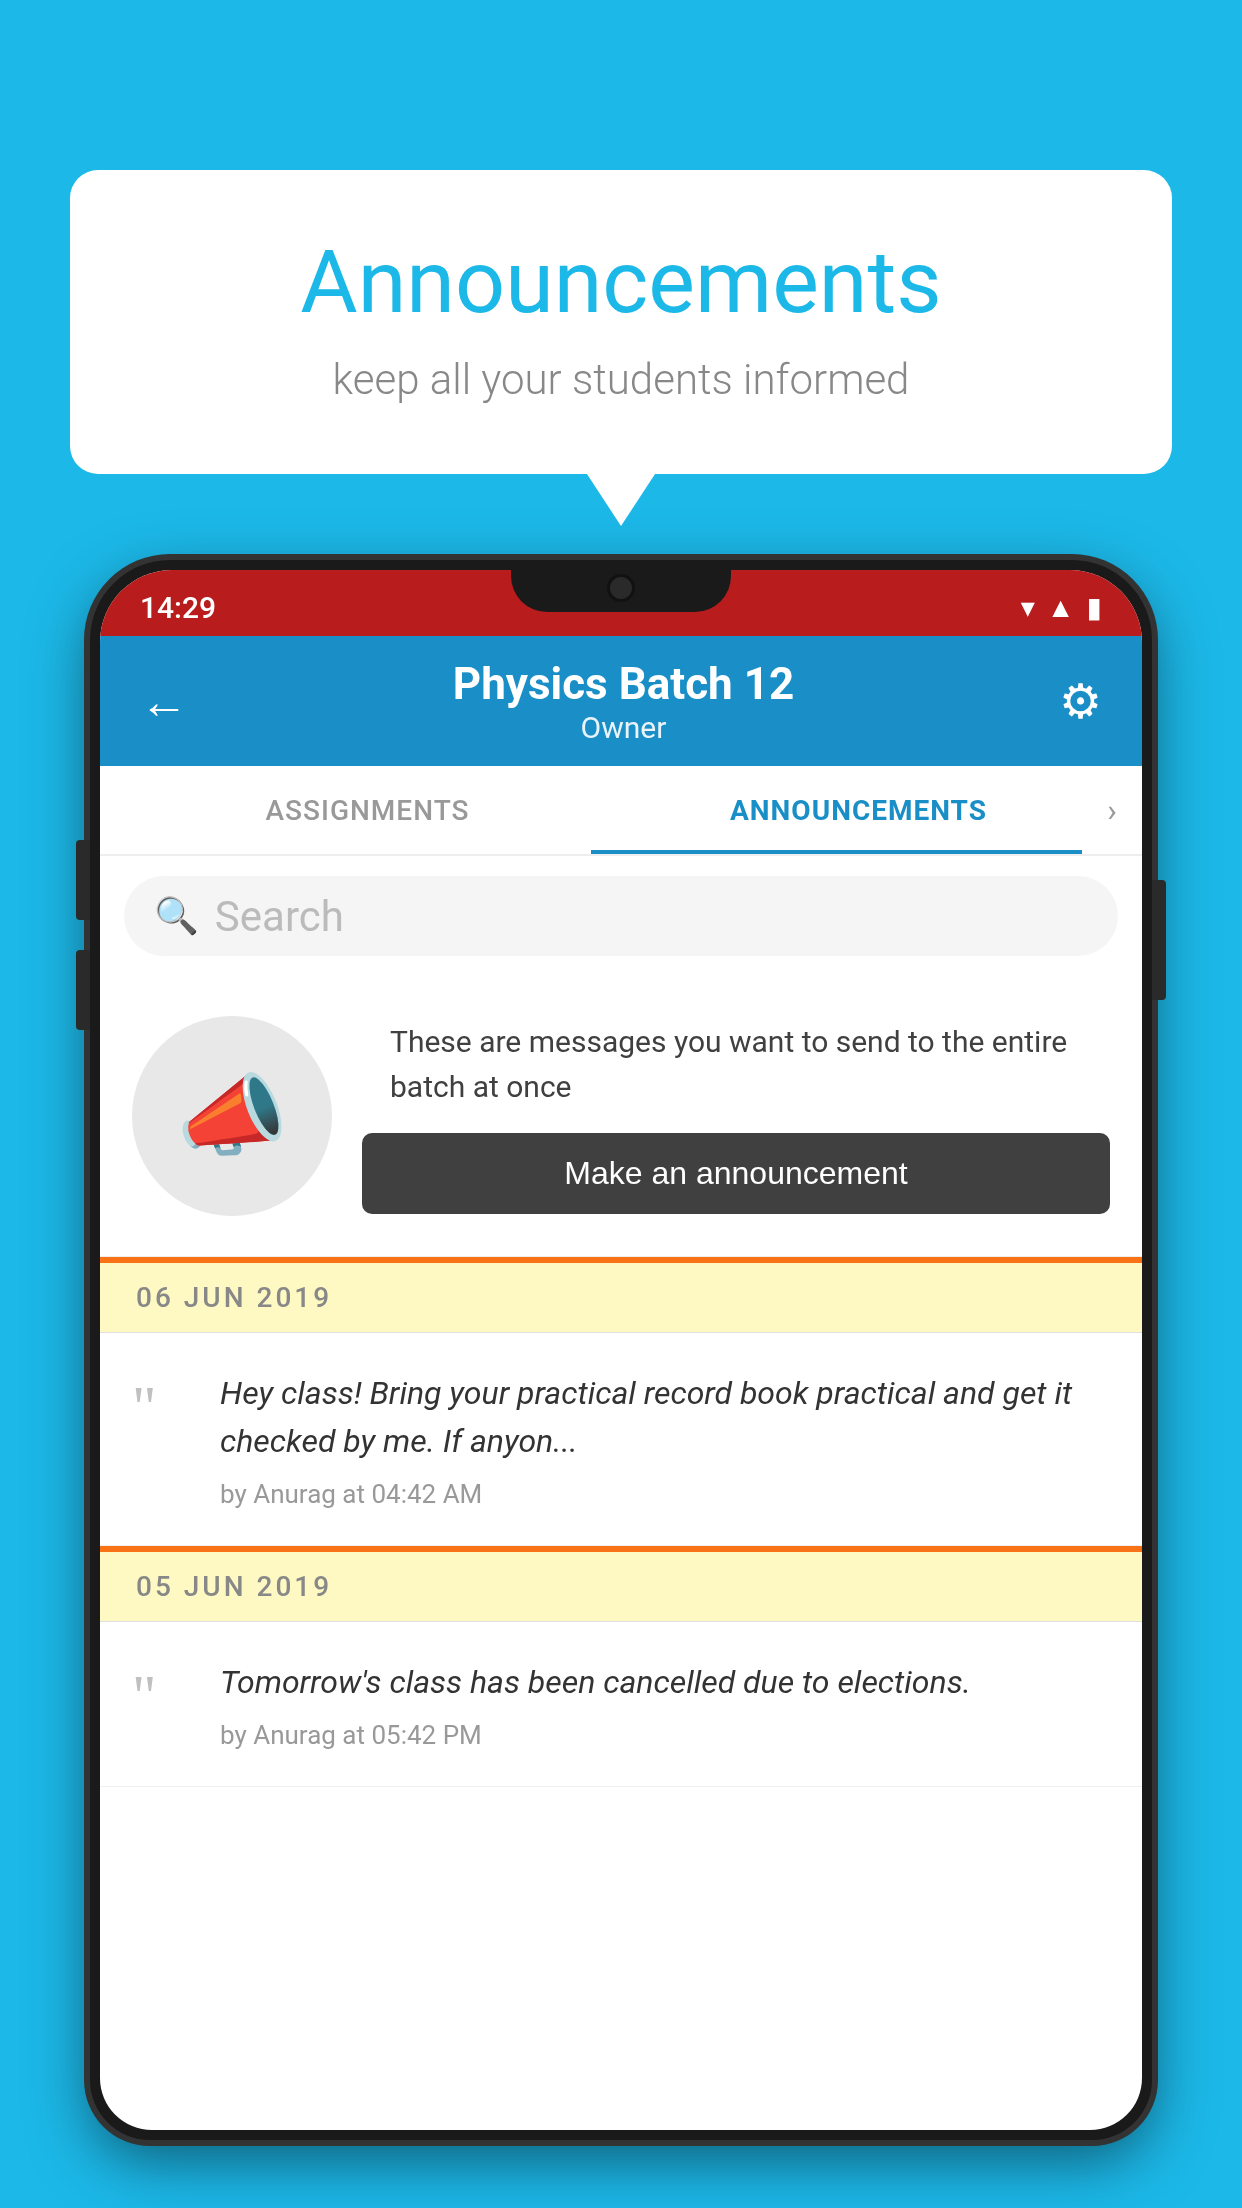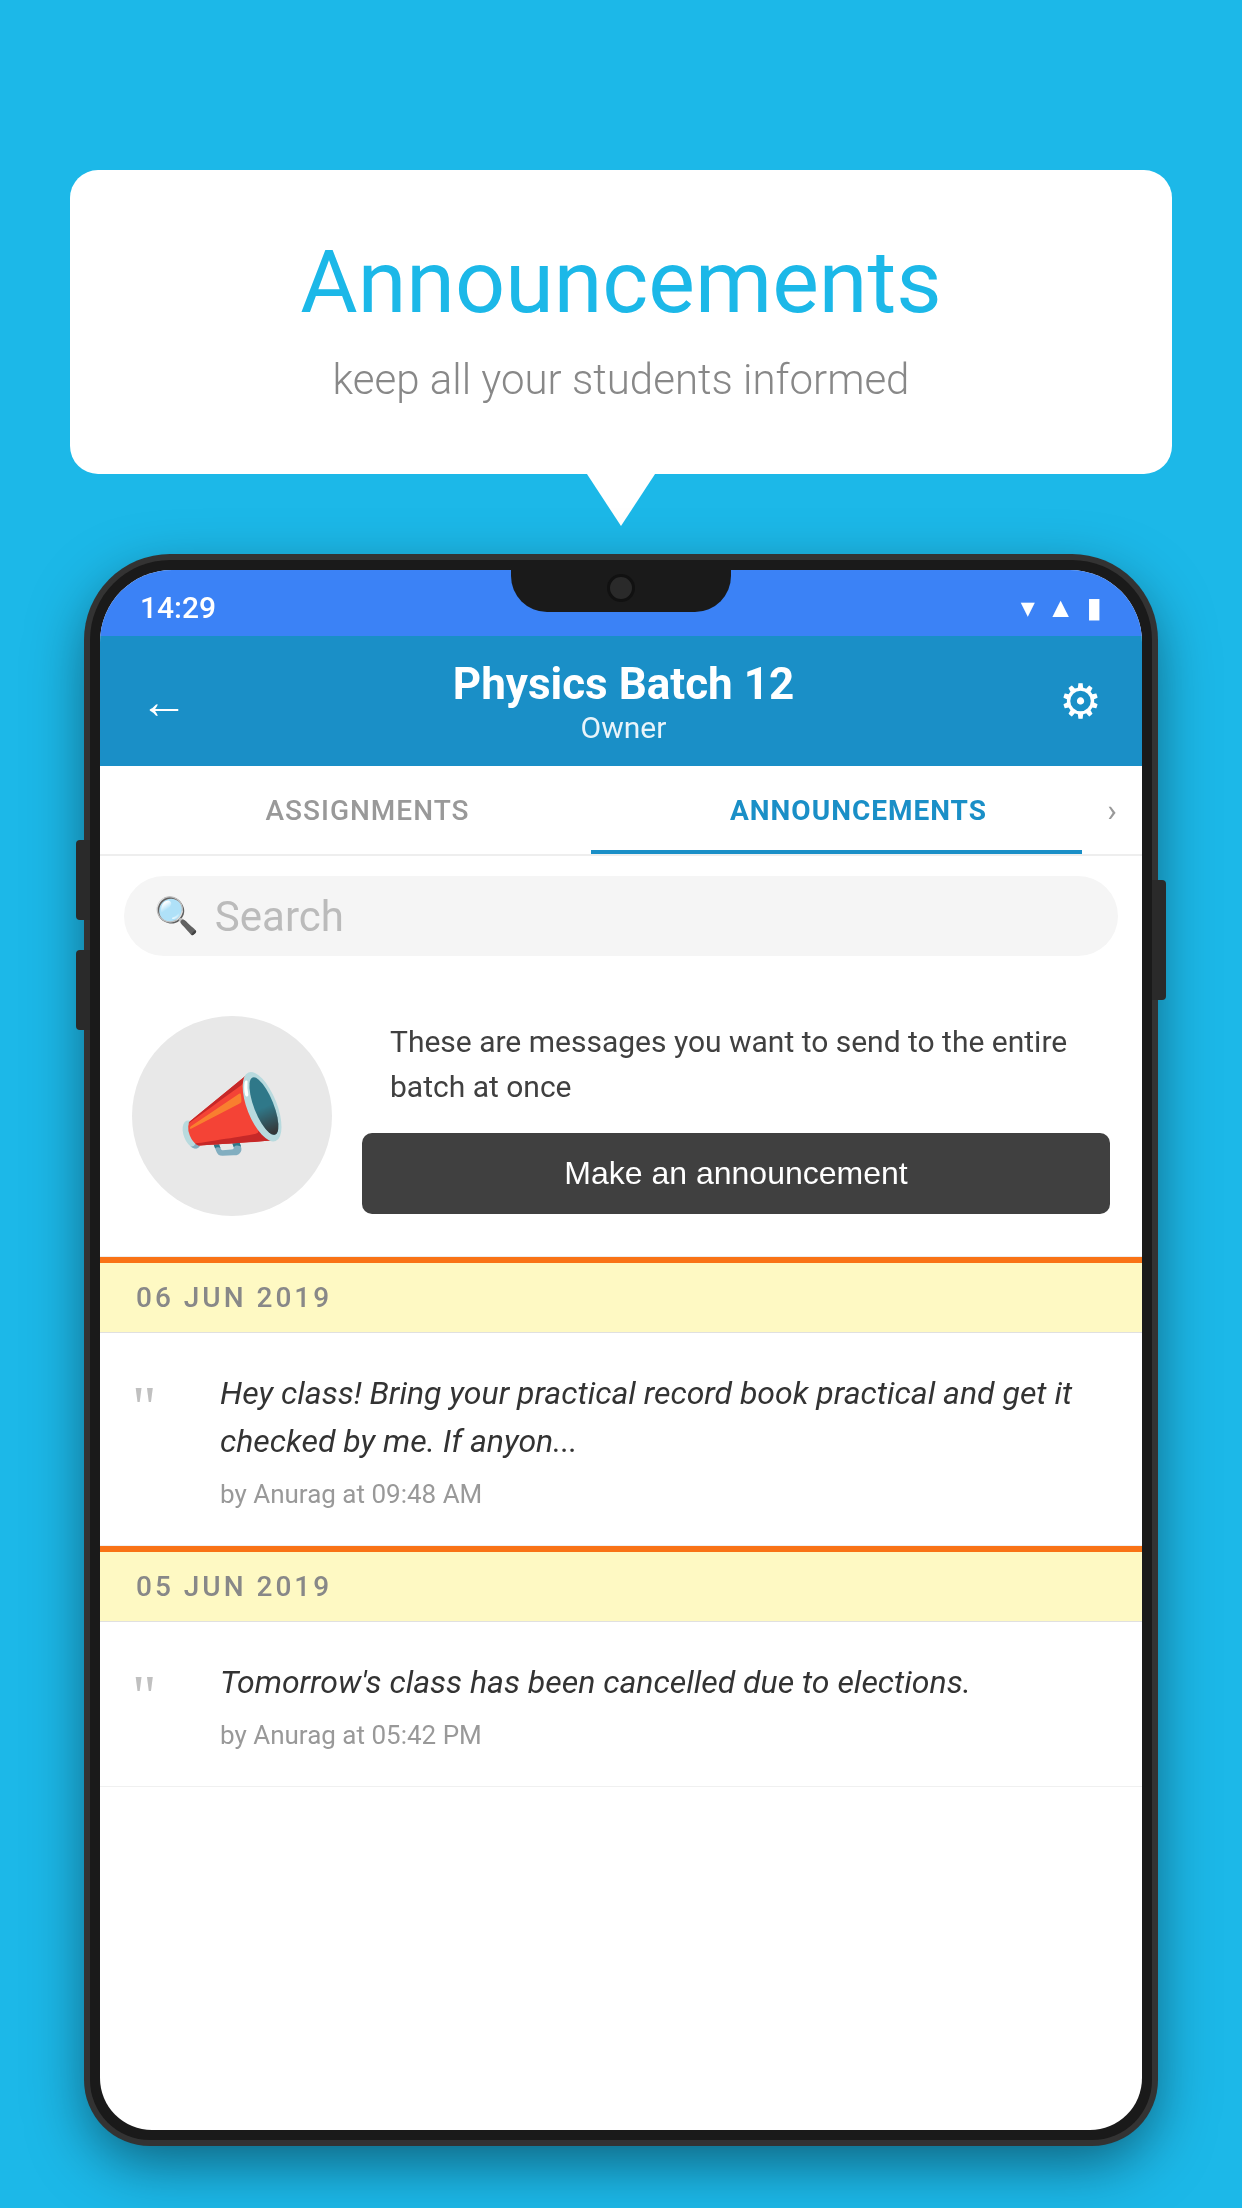--- a/index.html
+++ b/index.html
@@ -109,21 +109,21 @@
       left: 10px;
       right: 10px;
       bottom: 10px;
       background: white;
       border-radius: 72px 72px 52px 52px;
       overflow: hidden;
     }
 
     
     .status-bar {
-      background: #3b82f6;
+      background: #b91c1c;
       height: 66px;
       display: flex;
       align-items: center;
       justify-content: space-between;
       padding: 0 40px;
       padding-top: 8px;
     }
 
     .status-time {
       color: white;
@@ -447,21 +447,21 @@
           <button class="make-announcement-btn">Make an announcement</button>
         </div>
       </div>
 
       <div class="date-divider">06  JUN  2019</div>
 
       <div class="announcement-item">
         <div class="quote-icon">"</div>
         <div class="announcement-content">
           <div class="announcement-text">Hey class! Bring your practical record book practical and get it checked by me. If anyon...</div>
-          <div class="announcement-meta">by Anurag at 09:48 AM</div>
+          <div class="announcement-meta">by Anurag at 04:42 AM</div>
         </div>
       </div>
 
       <div class="date-divider">05  JUN  2019</div>
 
       <div class="announcement-item">
         <div class="quote-icon">"</div>
         <div class="announcement-content">
           <div class="announcement-text">Tomorrow's class has been cancelled due to elections.</div>
           <div class="announcement-meta">by Anurag at 05:42 PM</div>

